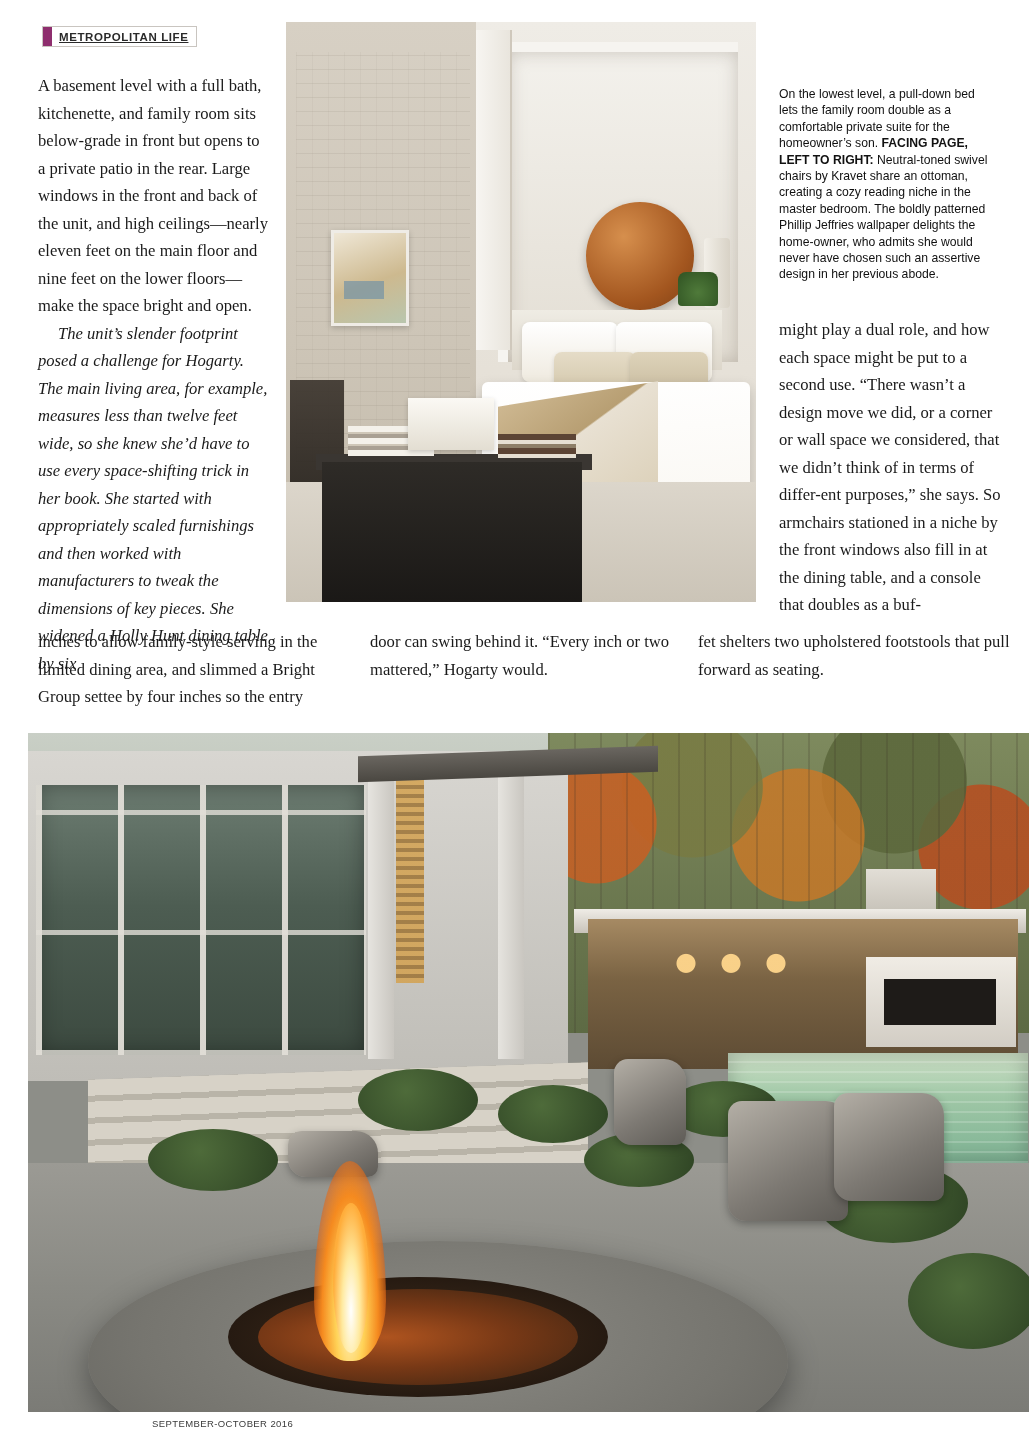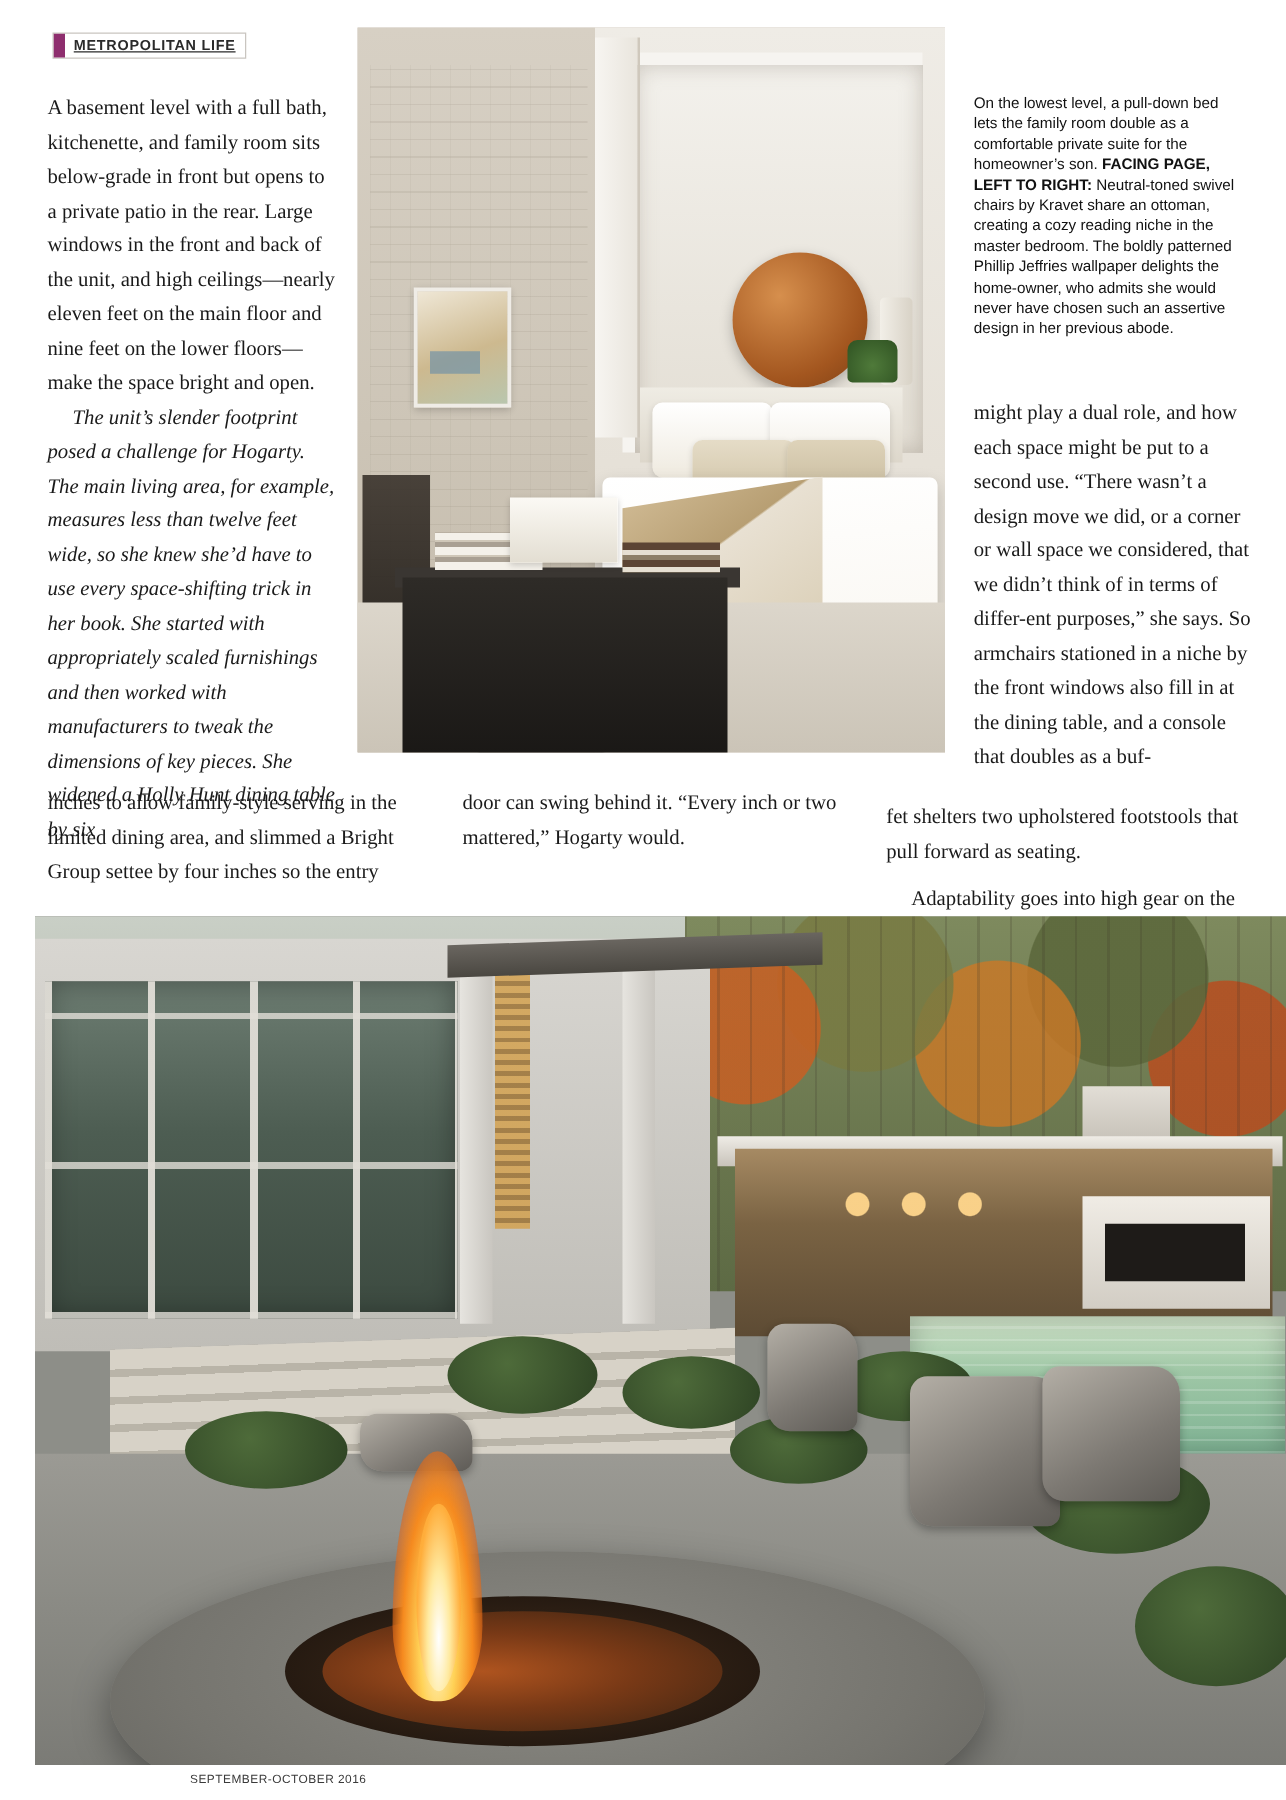--- a/index.html
+++ b/index.html
@@ -181,21 +181,21 @@
   .photo-bedroom .chair {
     position: absolute; left: 4px; top: 358px; width: 54px; height: 110px;
     background: linear-gradient(180deg,#3a332c,#241f1a);
     opacity: .9;
   }
 
   
   .caption {
     position: absolute;
     left: 779px;
-    top: 74px;
+    top: 86px;
     width: 212px;
     font-family: "Liberation Sans", sans-serif;
     font-size: 12.2px;
     line-height: 16.4px;
     color: #111111;
     text-align: left;
   }
   .caption b { font-weight: bold; }
 
   
@@ -229,21 +229,21 @@
   .col2-cont p { margin: 0; }
   .col2-cont p.indent { text-indent: 20px; }
   .col3-cont {
     position: absolute;
     left: 698px;
     top: 628px;
     width: 316px;
     font-size: 16.6px;
     line-height: 27.5px;
   }
-  .col3-cont p { margin: 11px; }
+  .col3-cont p { margin: 0; }
   .col3-cont p.indent { text-indent: 20px; }
 
   
   .photo-terrace {
     position: absolute;
     left: 28px;
     top: 733px;
     width: 1001px;
     height: 679px;
     overflow: hidden;
@@ -447,21 +447,20 @@
 </div>
 
 <div class="col1-cont">inches to allow family-style serving in the limited dining area, and slimmed a Bright Group settee by four inches so the entry</div>
 
 <div class="col2-cont">
   <p>door can swing behind it. “Every inch or two mattered,” Hogarty would.</p>
 </div>
 
 <div class="col3-cont">
   <p>fet shelters two upholstered footstools that pull forward as seating.</p>
-  <p class="indent">Adaptability goes into high gear on the lowest level, where a drop-down bed and</p>
 </div>
 
 <div class="photo-terrace">
   <div class="t-sky"></div>
   <div class="t-trees"></div>
   <div class="t-house"></div>
   <div class="t-glass"></div>
   <div class="t-col c1"></div>
   <div class="t-col c2"></div>
   <div class="t-screen"></div>

